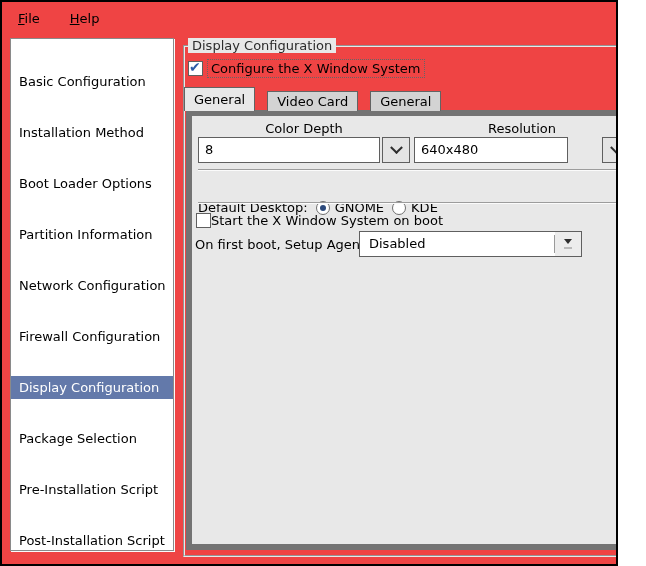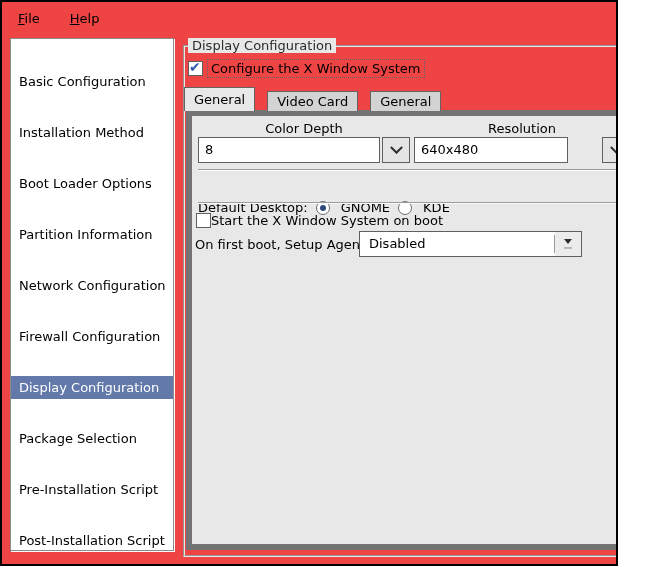--- a/index.html
+++ b/index.html
@@ -69,21 +69,21 @@
   .separator { position:absolute; left:6px; right:6px; height:2px;
     border-top:1px solid #9c9c9c; border-bottom:1px solid #fbfbfb; }
   .sep1 { top:53px; } .sep2 { top:86px; }
 
   .desktop-row { position:absolute; left:6px; top:60px; height:22px;
     display:flex; align-items:flex-start; gap:8px;margin-top:24px; }
   .radio { width:14px; height:14px; border-radius:50%; background:#fff;
     border:1px solid #6f6f6f; position:relative; flex:0 0 auto; }
   .radio.on::after { content:""; position:absolute; left:3px; top:3px;
     width:6px; height:6px; border-radius:50%; background:#2c4a7c; }
-  .radio-group { display:flex; align-items:center; gap:11px; }
+  .radio-group { display:flex; align-items:center; gap:5px; }
 
   .startx-row { position:absolute; left:4px; top:94px; height:20px;
     display:flex; align-items:center; gap:0; }
 
   .agent-row { position:absolute; left:3px; top:115px; height:26px;
     display:flex; align-items:center; }
   .optionmenu { position:absolute; left:164px; top:0; width:223px; height:26px;
     background:#fff; border:1px solid #5f5f5f; display:flex; align-items:stretch; }
   .om-text { flex:1; padding:4px 9px; line-height:16px; white-space:nowrap; overflow:hidden; }
   .om-sep { width:1px; background:#9a9a9a; margin:3px 0; }

